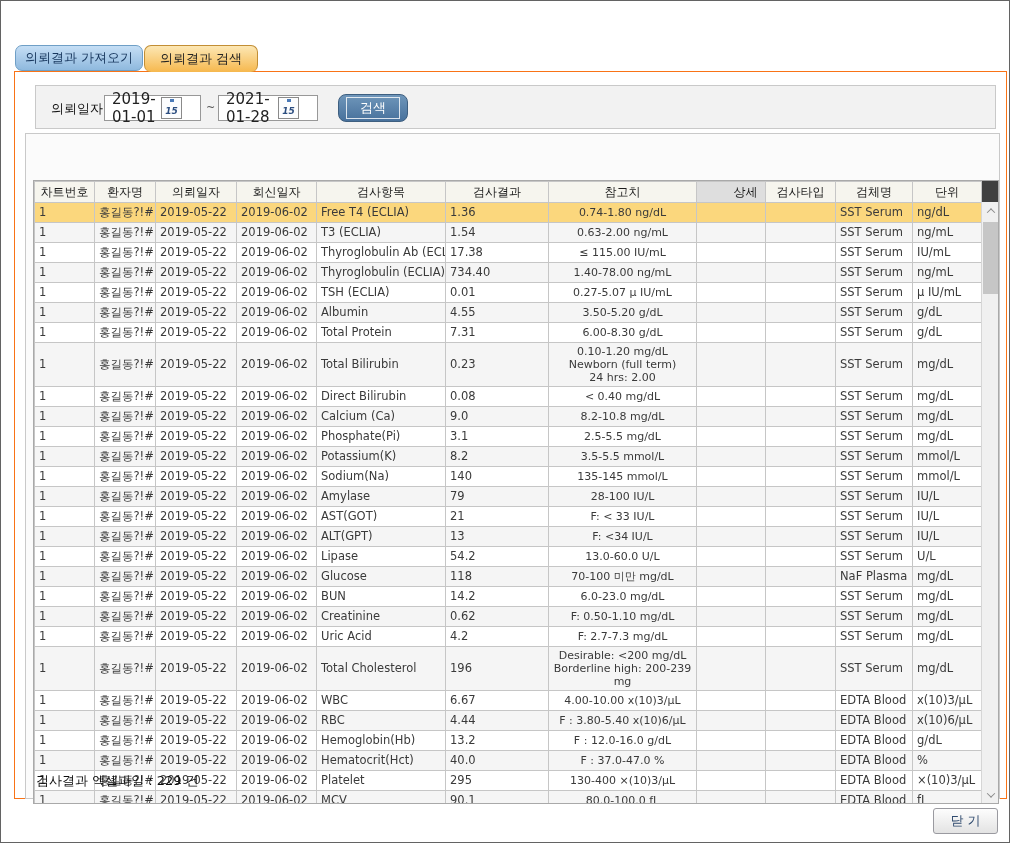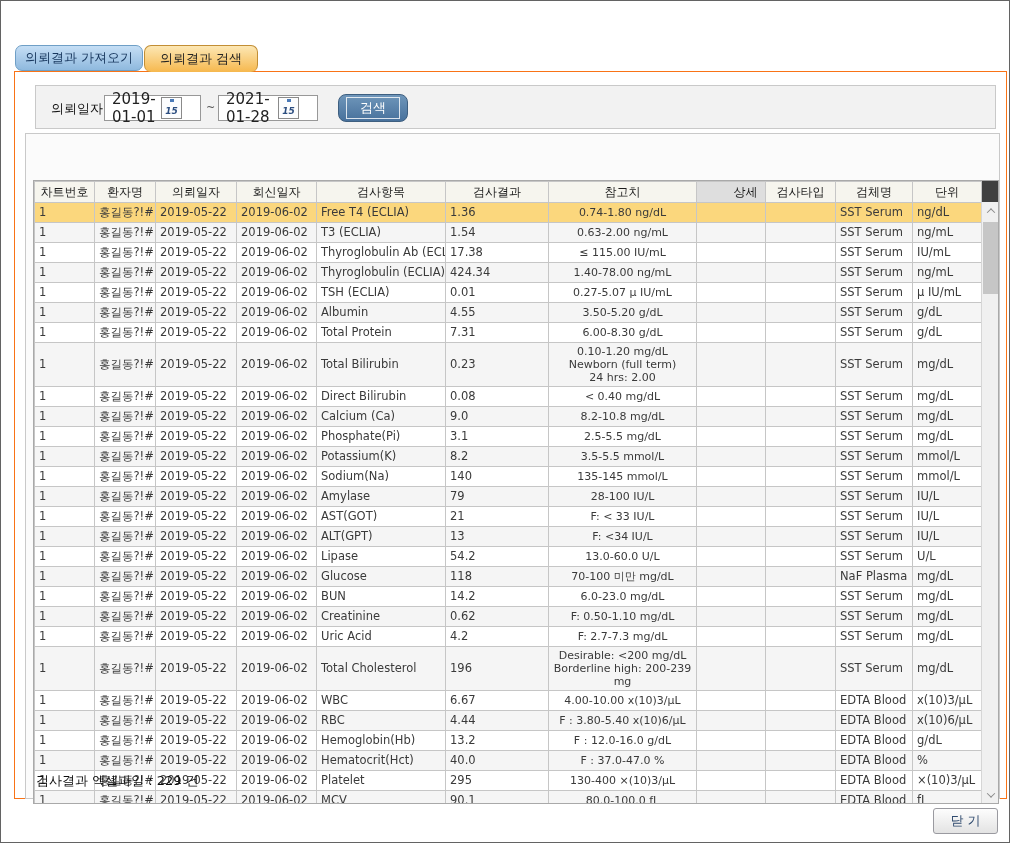--- a/index.html
+++ b/index.html
@@ -189,21 +189,21 @@
                 <td class="c8"></td>
                 <td class="c9">SST Serum</td>
                 <td class="c10">IU/mL</td>
               </tr>
               <tr>
                 <td class="c0">1</td>
                 <td class="c1">홍길동?!#</td>
                 <td class="c2">2019-05-22</td>
                 <td class="c3">2019-06-02</td>
                 <td class="c4">Thyroglobulin (ECLIA)</td>
-                <td class="c5">424.34</td>
+                <td class="c5">734.40</td>
                 <td class="c6">1.40-78.00 ng/mL</td>
                 <td class="c7"></td>
                 <td class="c8"></td>
                 <td class="c9">SST Serum</td>
                 <td class="c10">ng/mL</td>
               </tr>
               <tr>
                 <td class="c0">1</td>
                 <td class="c1">홍길동?!#</td>
                 <td class="c2">2019-05-22</td>

